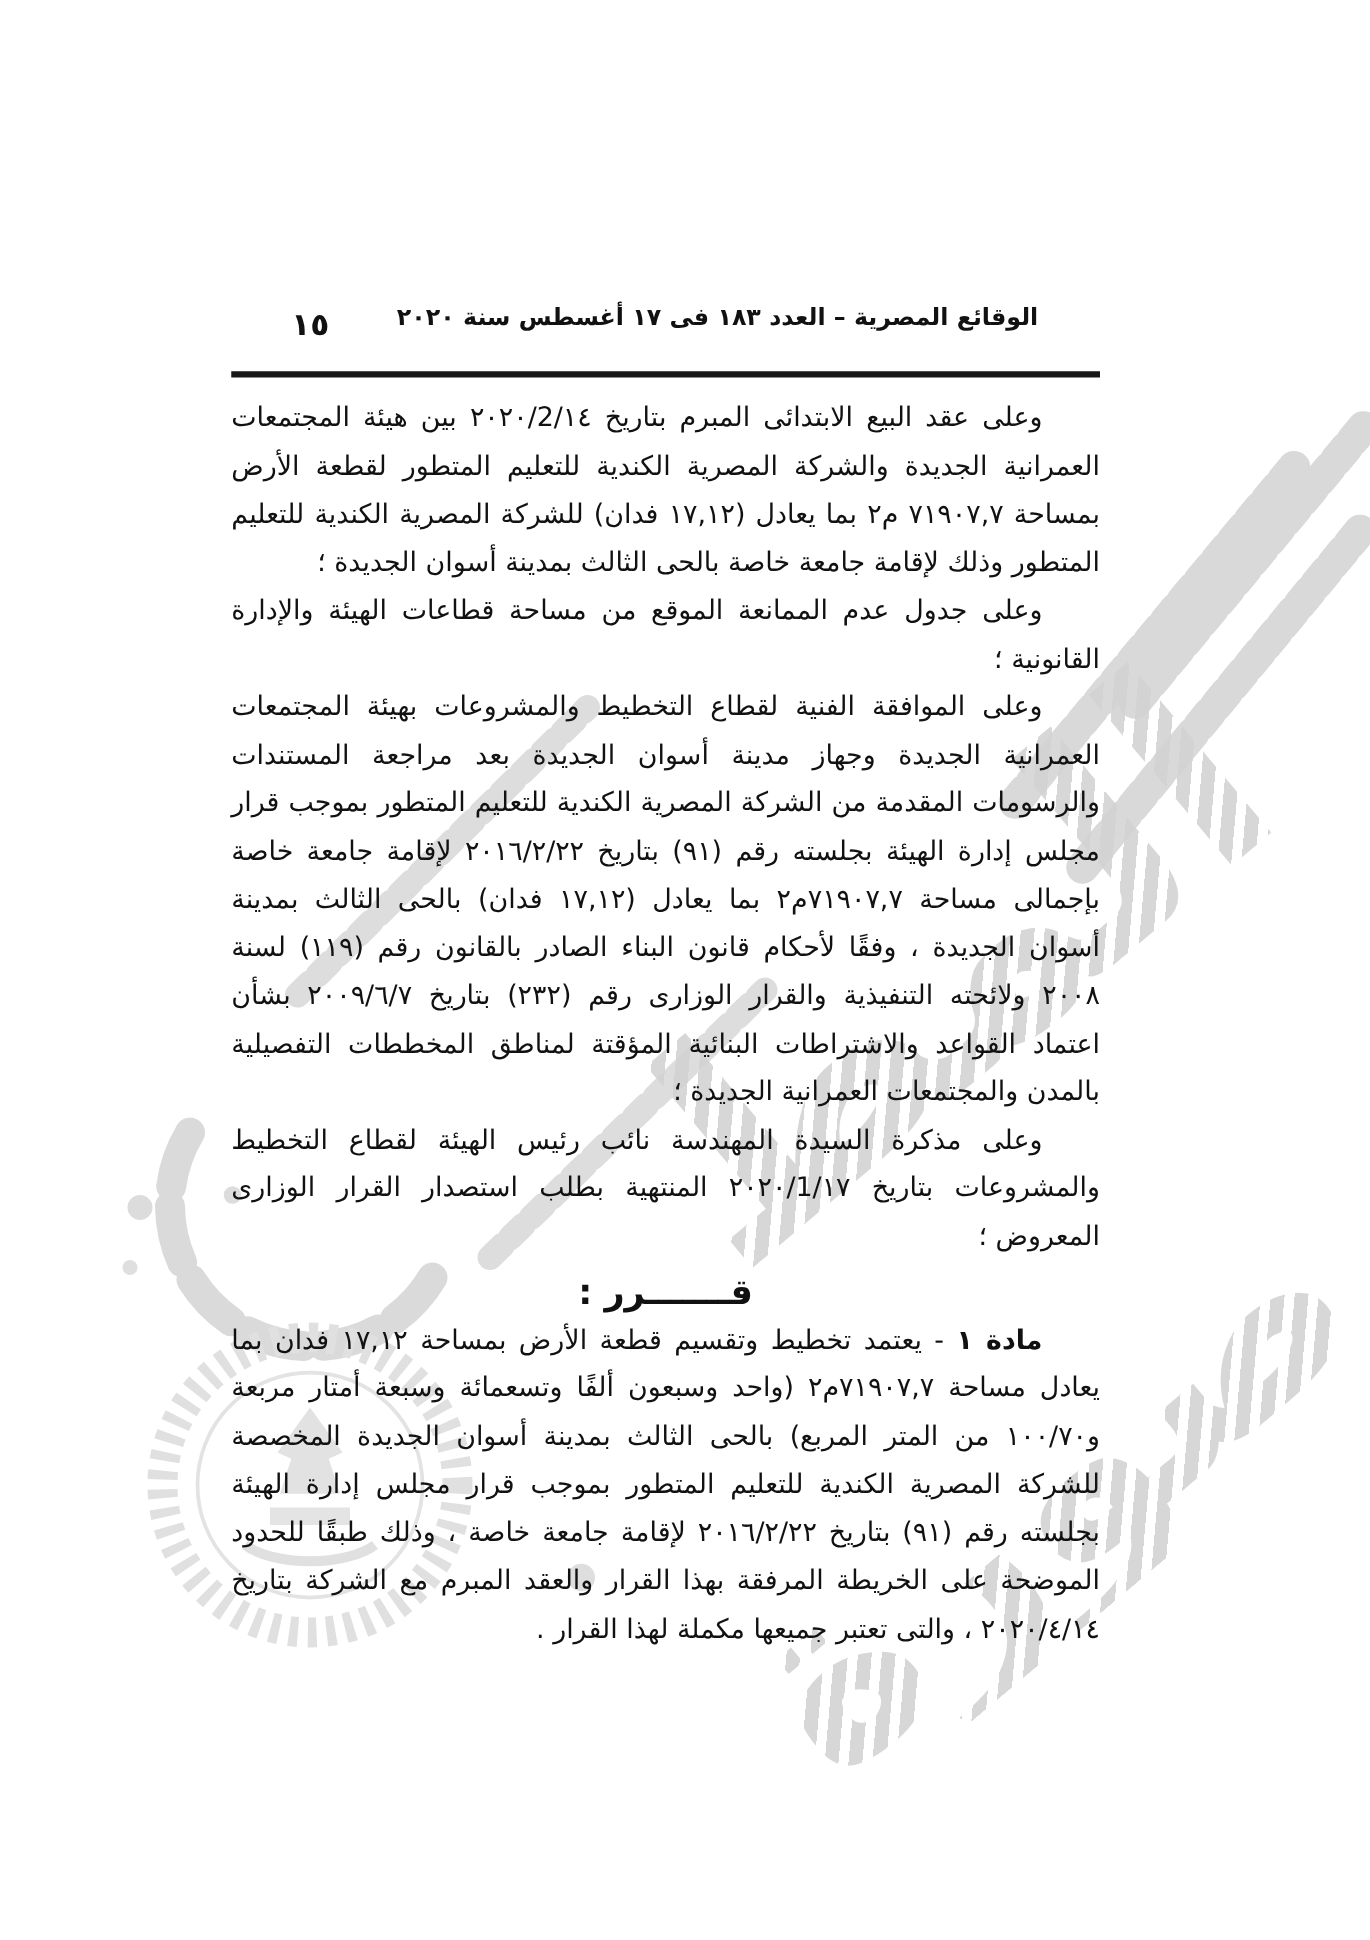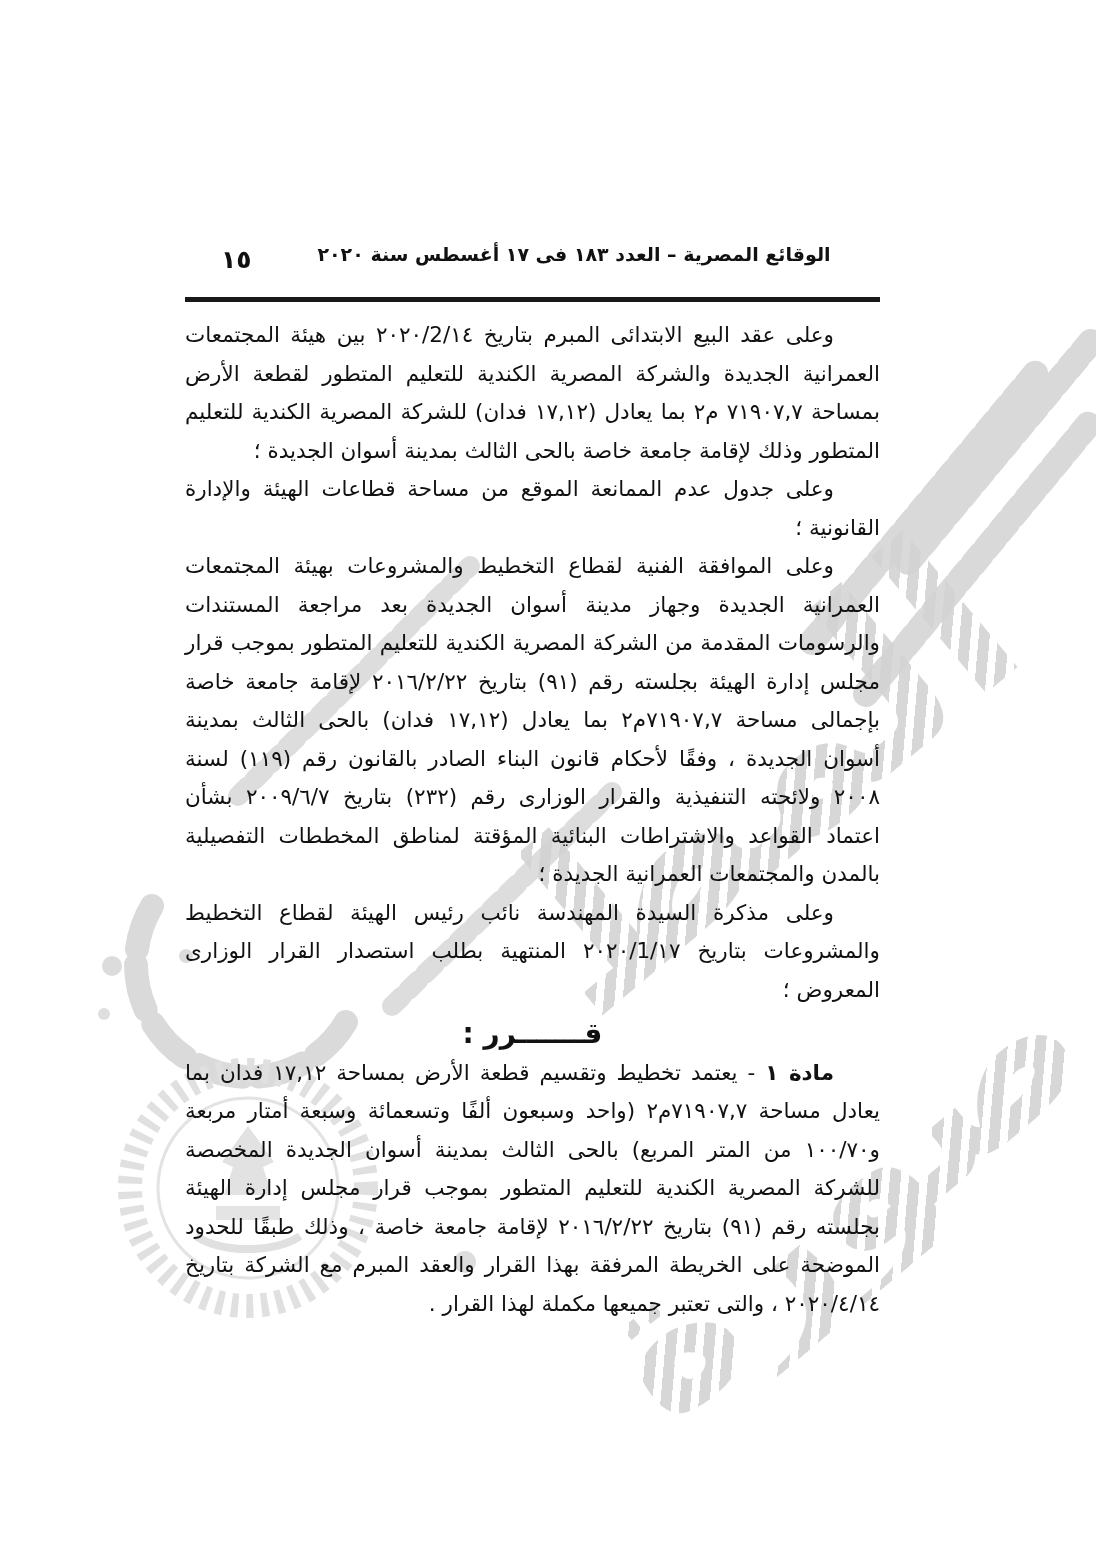--- a/index.html
+++ b/index.html
@@ -57,21 +57,21 @@
     right: 16px;
     top: 0;
     width: 580px;
     text-align: center;
     font-size: 19px;
     font-weight: bold;
     white-space: nowrap;
   }
   .page-number {
     position: absolute;
-    left: 36px;
+    left: 48px;
     top: 2px;
     font-size: 25px;
     font-weight: bold;
   }
   .header-rule {
     height: 5px;
     background: #181818;
     margin-top: 4px;
   }
   .doc-body {

